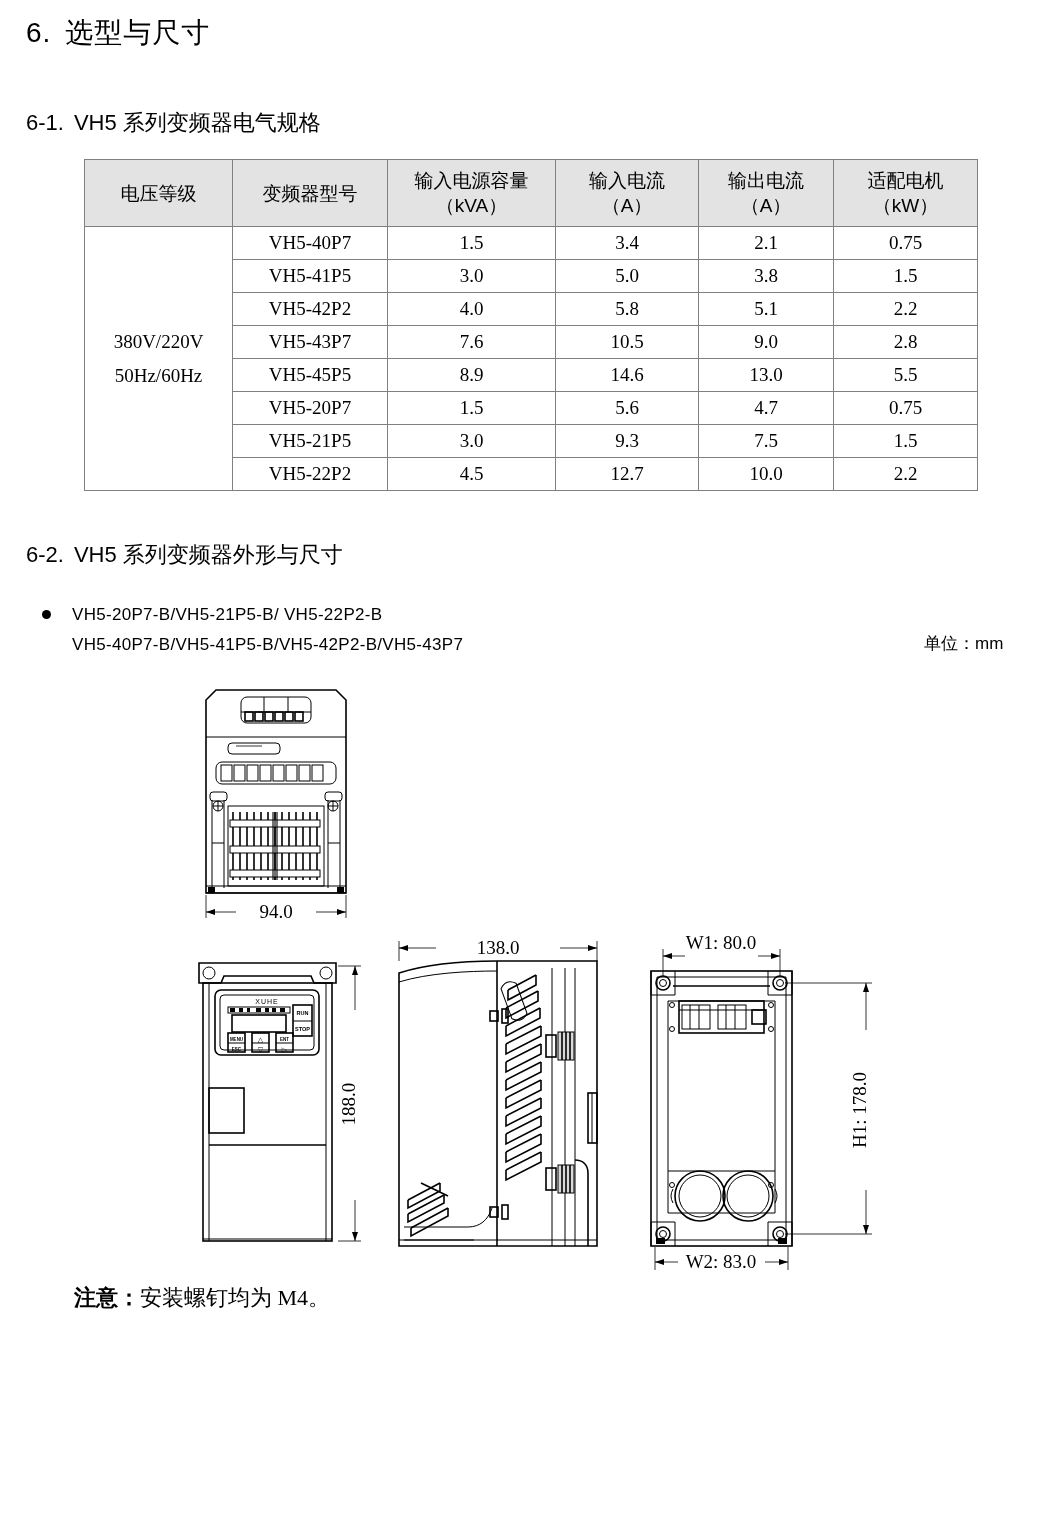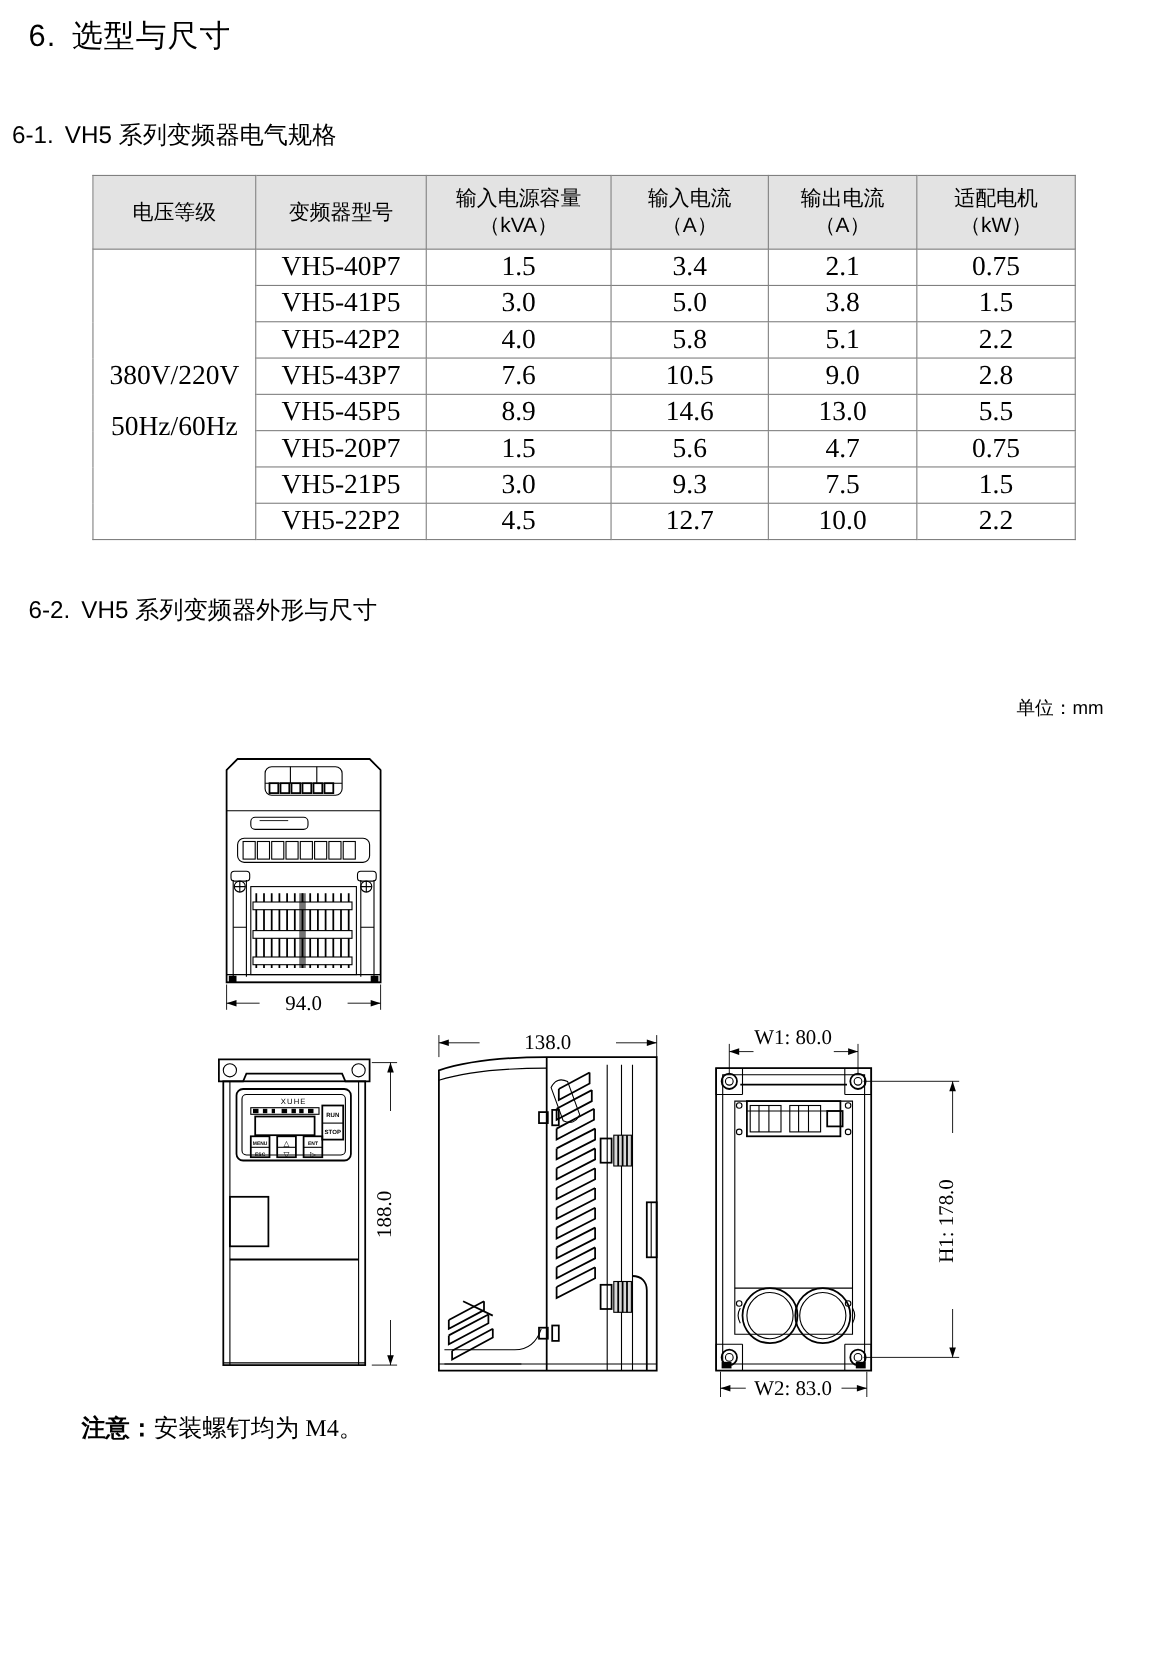--- a/index.html
+++ b/index.html
@@ -31,21 +31,21 @@
     white-space: nowrap;
   }
   .chapter-title .num { margin-right: 14px; }
 
   .section-title {
     position: absolute;
     font-size: 22px;
     font-weight: 400;
     white-space: nowrap;
   }
-  .section-61 { left: 11px; top: 108px; }
+  .section-61 { left: 26px; top: 108px; }
   .section-62 { left: 26px; top: 540px; }
   .section-title .sec-num { margin-right: 10px; }
 
   
   .spec-table {
     position: absolute;
     left: 84px;
     top: 159px;
     width: 893px;
     border-collapse: collapse;
@@ -61,34 +61,34 @@
   }
   .spec-table thead th {
     background: #e3e3e3;
     height: 66px;
     font-family: "Liberation Sans", "DejaVu Sans", sans-serif;
     font-size: 19px;
     line-height: 25px;
   }
   .spec-table tbody td {
     height: 32px;
-    font-size: 25px;
+    font-size: 19px;
     text-align: center;
   }
   .col-volt  { width: 148px; }
   .col-model { width: 155px; }
   .col-cap   { width: 168px; }
   .col-iin   { width: 143px; }
   .col-iout  { width: 135px; }
   .col-motor { width: 144px; }
   .voltage-cell {
     font-size: 19px;
     line-height: 34px;
   }
-  .voltage-cell .vline { display: block; margin-top: 12px; }
+  .voltage-cell .vline { display: block; }
 
   
   .bullet-row {
     position: absolute;
     left: 42px;
     top: 600px;
     width: 960px;
     font-size: 17px;
     line-height: 30px;
   }
@@ -260,20 +260,27 @@
         <td>10.0</td>
         <td>2.2</td>
       </tr>
     </tbody>
   </table>
 
   <div class="section-title section-62">
     <span class="sec-num">6-2.</span><span>VH5 系列变频器外形与尺寸</span>
   </div>
 
+  <div class="bullet-row">
+    <span class="bullet-dot"></span>
+    <div class="bullet-lines">
+      <div class="bl">VH5-20P7-B/VH5-21P5-B/  VH5-22P2-B</div>
+      <div class="bl">VH5-40P7-B/VH5-41P5-B/VH5-42P2-B/VH5-43P7</div>
+    </div>
+  </div>
   <div class="unit-label">单位：mm</div>
 
   <svg class="drawings" width="1051" height="1524" viewBox="0 0 1051 1524">
 
     <g>
 
       <path class="ln2" d="M206 700 L206 893 L346 893 L346 700 L336 690 L216 690 Z"></path>
 
       <path class="ln" d="M206 700 L216 690 M346 700 L336 690"></path>
       <path class="ln" d="M206 737 L346 737"></path>

